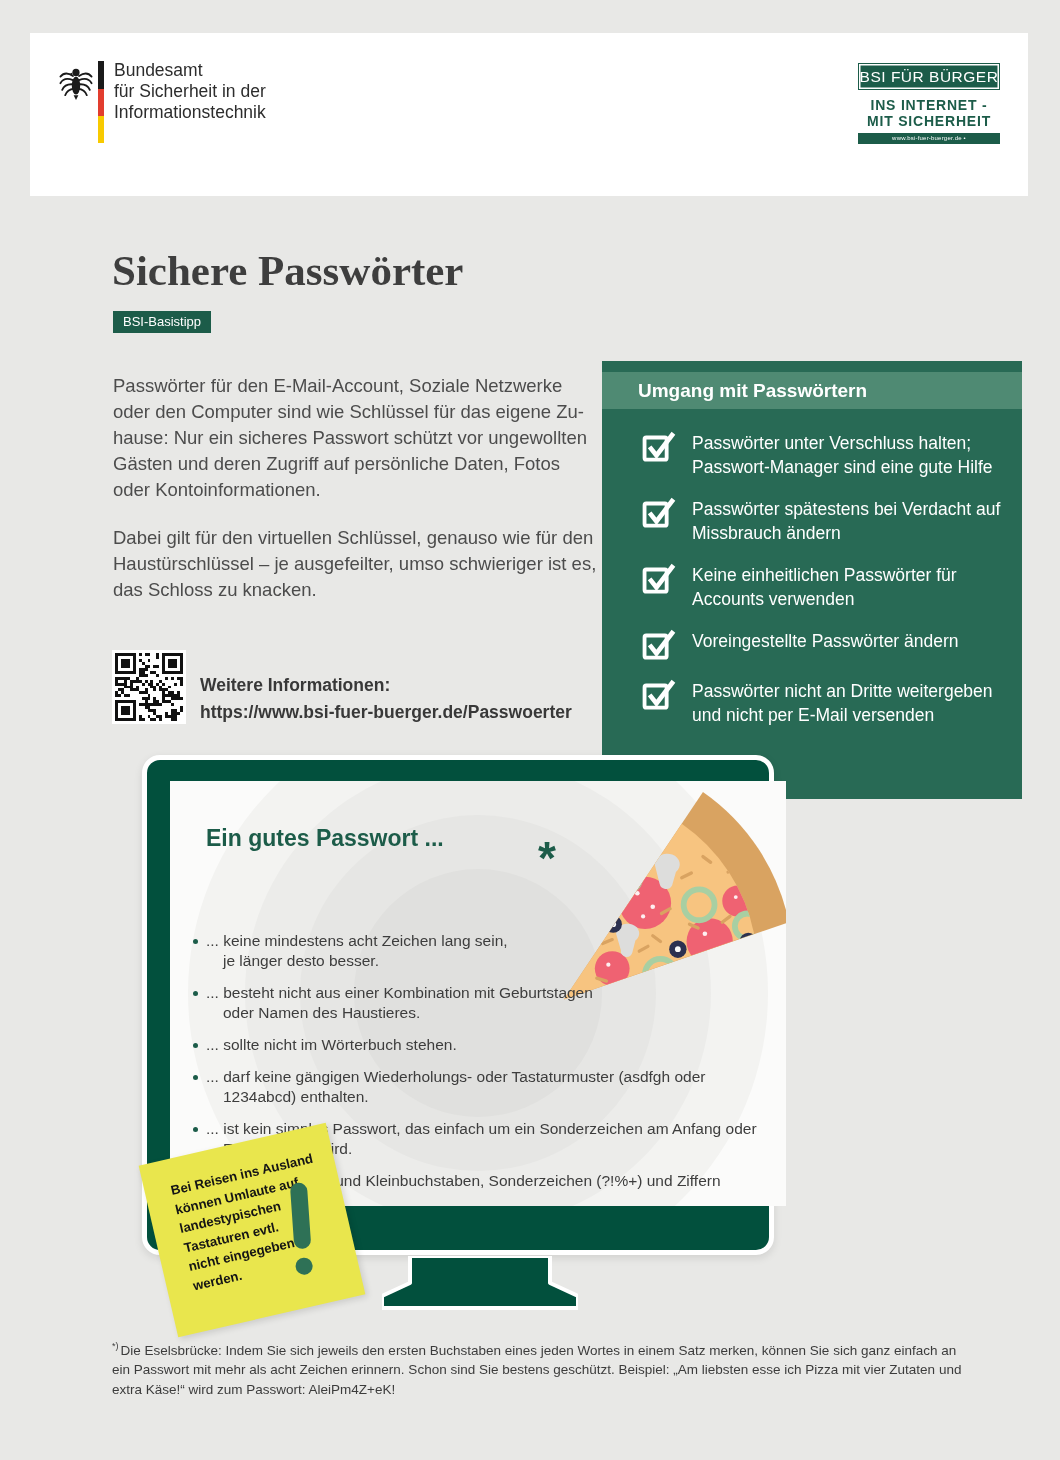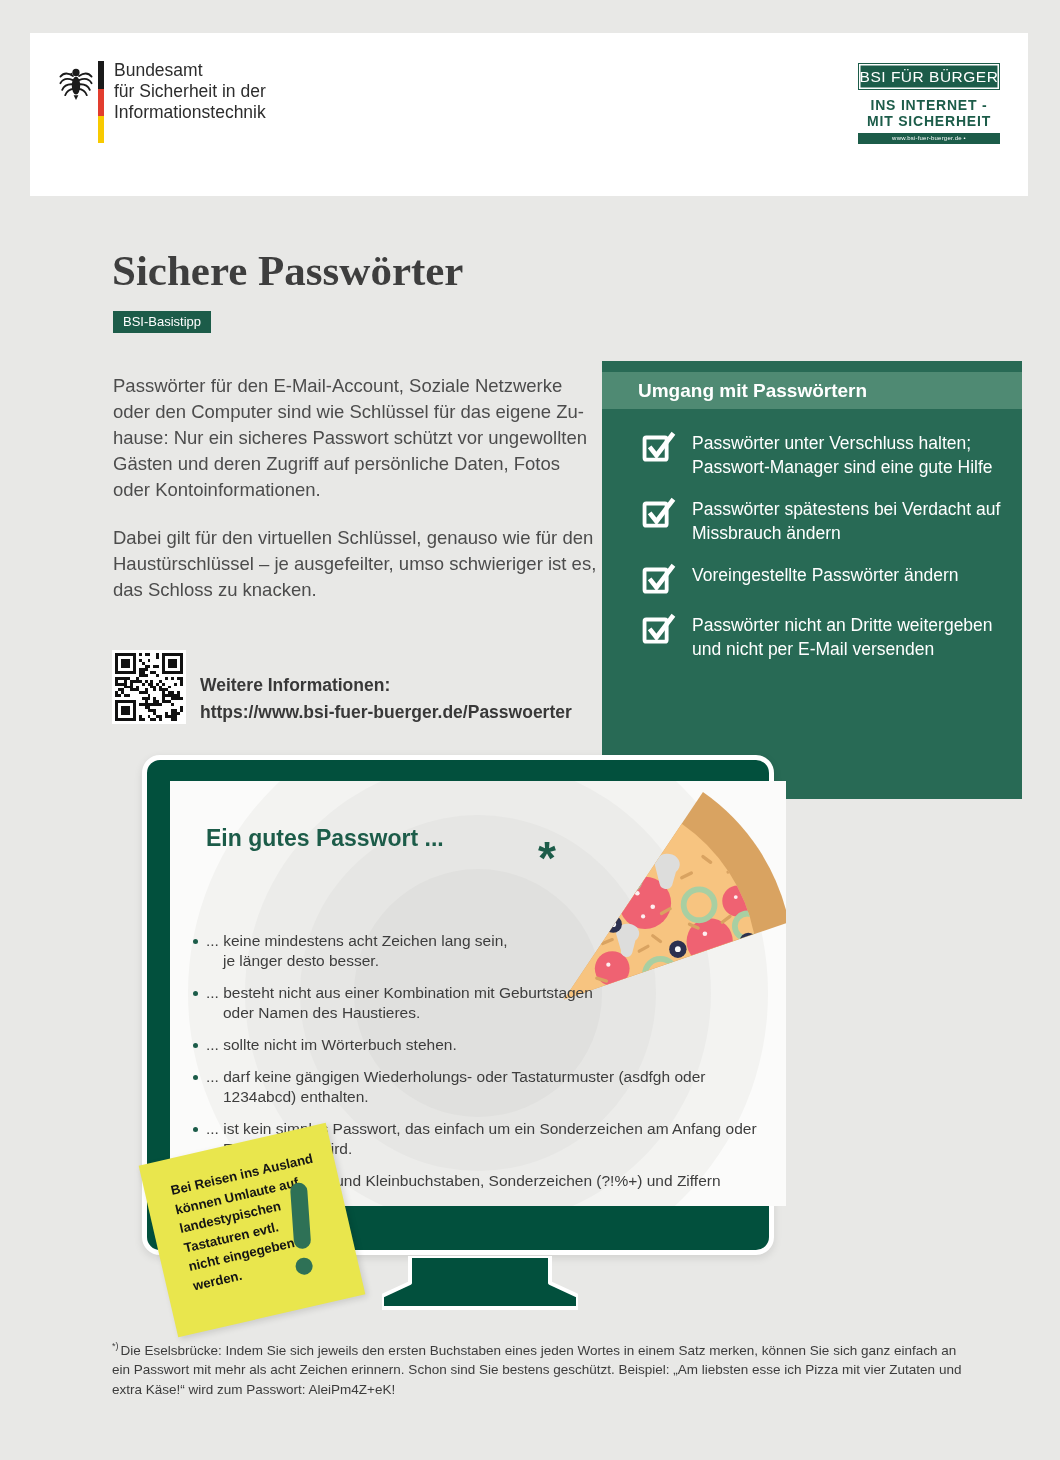--- a/index.html
+++ b/index.html
@@ -145,20 +145,28 @@
       <span class="txt pre">Passwörter unter Verschluss halten;
 Passwort-Manager sind eine gute Hilfe</span>
     </div>
     <div class="panel-item">
       <svg viewBox="0 0 40 40">
           <rect x="3" y="10" width="26" height="26" rx="2" fill="none" stroke="#fff" stroke-width="4.5"></rect>
           <path d="M9 21 L17 31 L37 5" fill="none" stroke="#fff" stroke-width="5.5"></path>
         </svg>
       <span class="txt pre">Passwörter spätestens bei Verdacht auf
 Missbrauch ändern</span>
+    </div>
+    <div class="panel-item">
+      <svg viewBox="0 0 40 40">
+          <rect x="3" y="10" width="26" height="26" rx="2" fill="none" stroke="#fff" stroke-width="4.5"></rect>
+          <path d="M9 21 L17 31 L37 5" fill="none" stroke="#fff" stroke-width="5.5"></path>
+        </svg>
+      <span class="txt pre">Keine einheitlichen Passwörter für
+Accounts verwenden</span>
     </div>
     <div class="panel-item">
       <svg viewBox="0 0 40 40">
           <rect x="3" y="10" width="26" height="26" rx="2" fill="none" stroke="#fff" stroke-width="4.5"></rect>
           <path d="M9 21 L17 31 L37 5" fill="none" stroke="#fff" stroke-width="5.5"></path>
         </svg>
       <span class="txt pre">Voreingestellte Passwörter ändern</span>
     </div>
     <div class="panel-item">
       <svg viewBox="0 0 40 40">

